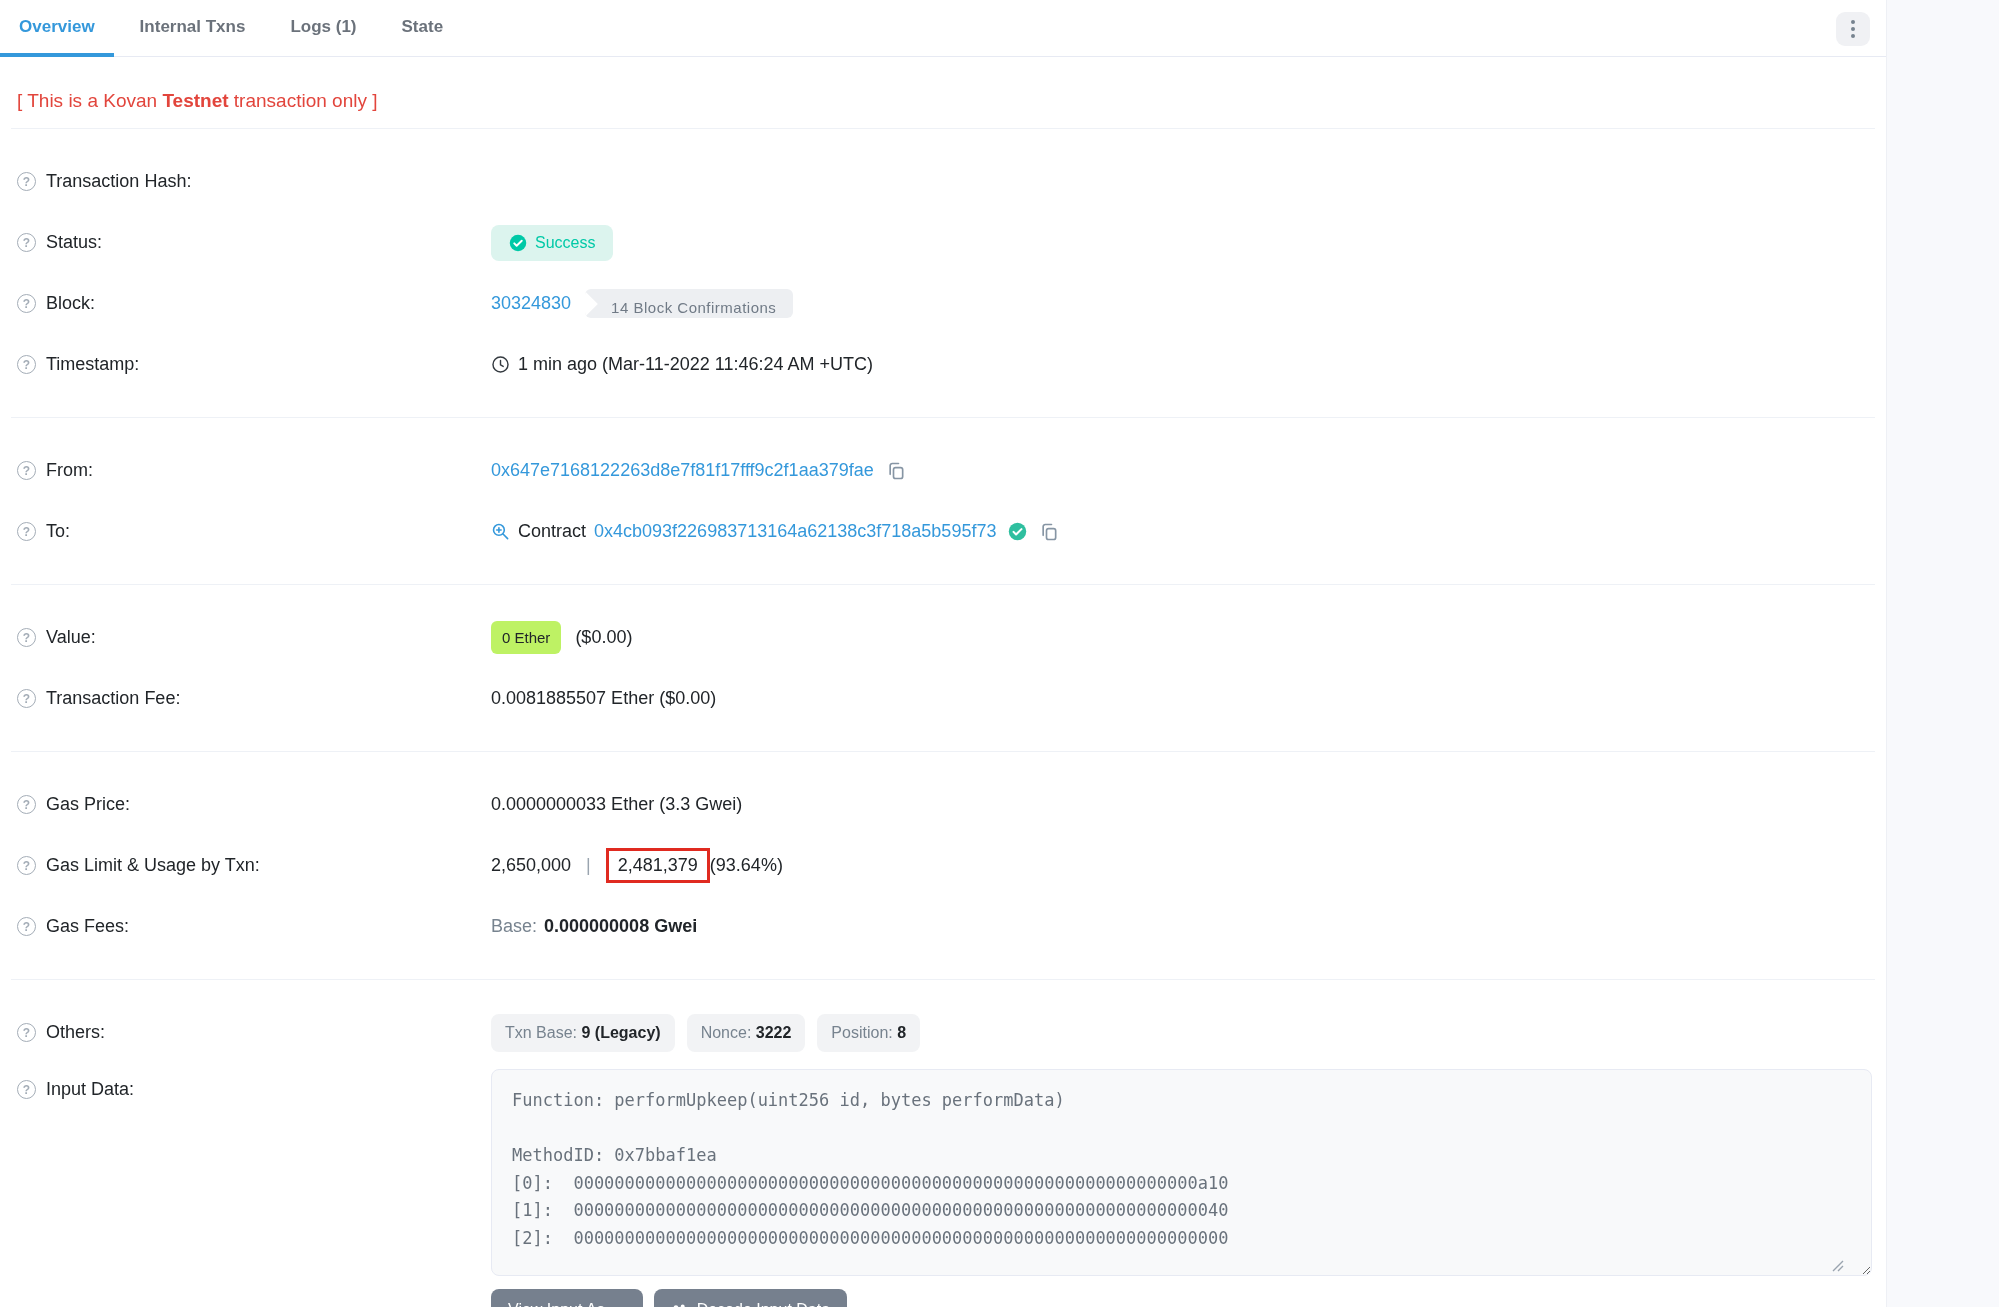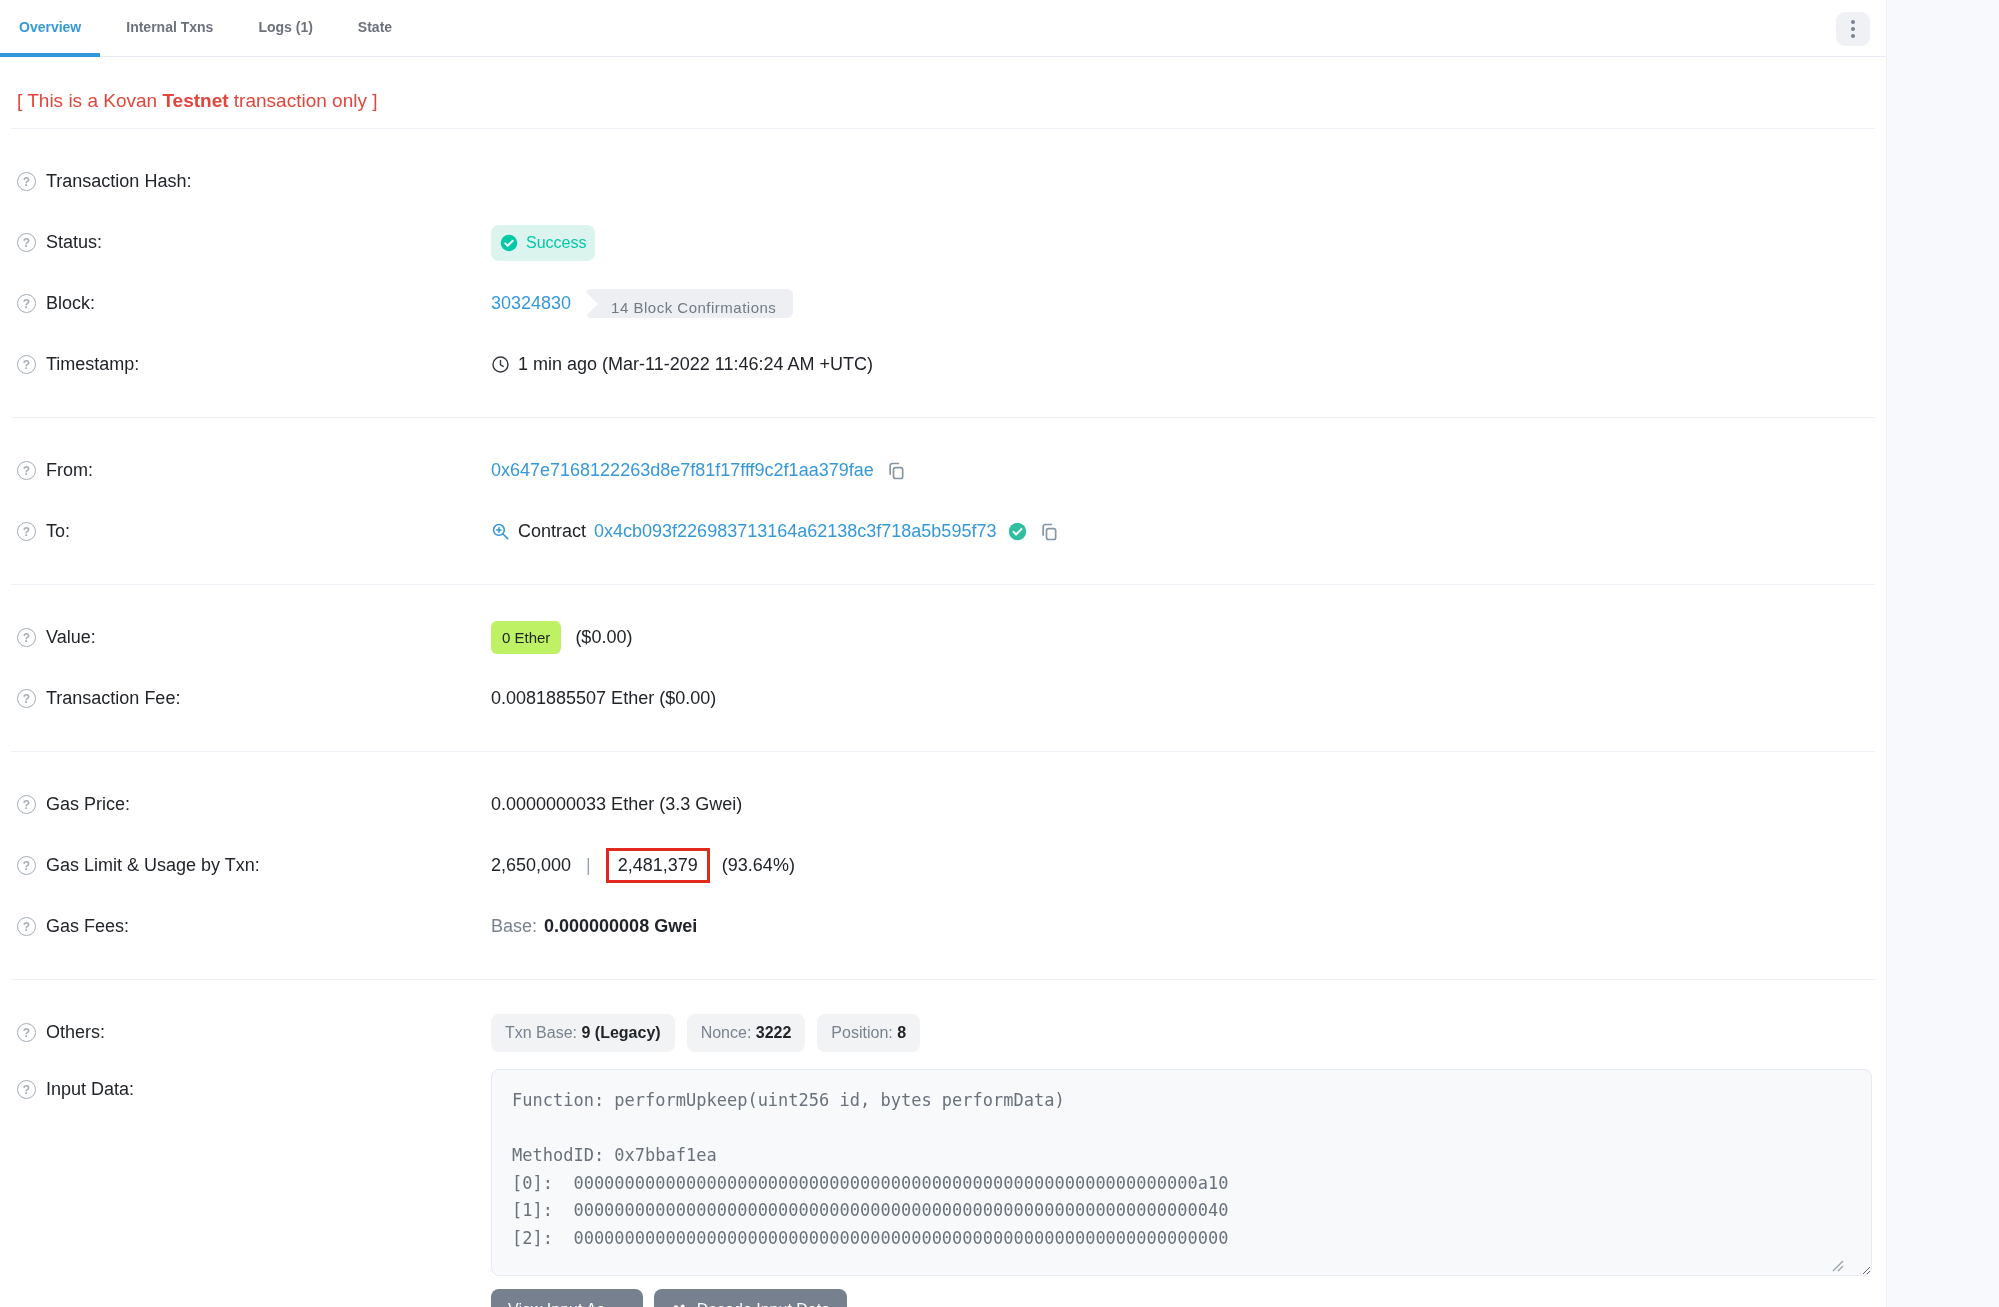--- a/index.html
+++ b/index.html
@@ -9,21 +9,21 @@
     background:#ffffff; color:#1e2022; position:relative; overflow:hidden;
     font-size:18px;
   }
   .bg-strip { position:absolute; top:0; right:0; width:113px; height:1307px;
     background:#f8f9fc; border-left:1px solid #eef0f5; }
   .card { width:1886px; position:relative; }
 
   
   .tab-bar { position:relative; display:flex; height:57px; border-bottom:1px solid #e7eaf3; }
   .tab { display:flex; align-items:center; height:57px; padding:0 19px; margin-right:7px;
-    font-size:14px; font-weight:700; color:#6b727b; border-bottom:4px solid transparent; cursor:pointer; }
+    font-size:17px; font-weight:700; color:#6b727b; border-bottom:4px solid transparent; cursor:pointer; }
   .tab.active { color:#3498db; border-bottom-color:#3498db; }
   .kebab-btn { position:absolute; top:12px; right:16px; width:34px; height:34px;
     background:#f0f1f4; border:none; border-radius:9px; cursor:pointer;
     display:flex; flex-direction:column; align-items:center; justify-content:center; gap:3px; }
   .kebab-btn i { width:4px; height:4px; border-radius:50%; background:#77838f; }
 
   
   .notice { padding:33px 0 0 17px; color:#e2453c; font-size:19px; }
   .notice b { font-weight:700; }
 
@@ -37,36 +37,36 @@
   .help { width:19px; height:19px; flex:none; border:1.5px solid #a4adb7; border-radius:50%;
     color:#a4adb7; font-size:12px; font-weight:700; display:inline-flex;
     align-items:center; justify-content:center; cursor:pointer; }
 
   .link { color:#3498db; text-decoration:none; cursor:pointer; }
   .icon-btn { background:none; border:none; cursor:pointer; display:inline-flex; align-items:center; padding:0; }
   .copy-icon { margin-left:12px; color:#8695a4; }
 
   
   .badge-success { display:inline-flex; align-items:center; gap:8px; background:#dcf4ee;
-    color:#00c9a7; font-size:16px; padding:9px 9px; border-radius:8px; }
+    color:#00c9a7; font-size:16px; padding:9px 18px; border-radius:8px; }
 
   
   .badge-confirm { position:relative; overflow:hidden; margin-left:14px; background:#edeff2;
     color:#707a86; font-size:15px; letter-spacing:.5px; padding:10px 17px 2px 26px; border-radius:6px; }
   .badge-confirm::before { content:""; position:absolute; left:-21px; top:50%; width:28px; height:28px;
     background:#ffffff; transform:translateY(-50%) rotate(45deg); }
 
   
   .badge-soft { background:#bef264; border-radius:6px; padding:8px 11px; font-size:15px; color:#212529; }
   .badge-other { background:#f2f3f5; border-radius:8px; padding:10px 14px; font-size:16px;
     color:#77838f; margin-right:12px; }
   .badge-other b { color:#212529; font-weight:700; }
 
   .sep-bar { color:#9aa4af; margin:0 15px; }
-  .red-box { display:inline-block; border:3px solid #e02a20; padding:4px 9px; margin-right:12px; }
+  .red-box { display:inline-block; border:3px solid #e02a20; padding:4px 9px; margin-right:0; }
   .muted { color:#77838f; }
   .bold { font-weight:700; }
 
   
   .input-box { position:relative; width:1381px; min-height:207px; background:#f8f9fa;
     border:1px solid #e7eaf3; border-radius:8px; padding:17px 20px; resize:both; overflow:auto;
     font-family:"DejaVu Sans Mono", monospace; font-size:17px; line-height:1.62; color:#69727c;
     white-space:pre; }
   .input-wrap { position:relative; width:1357px; }
   .input-wrap .grip { position:absolute; right:4px; bottom:4px; color:#9aa4af; pointer-events:none; }

